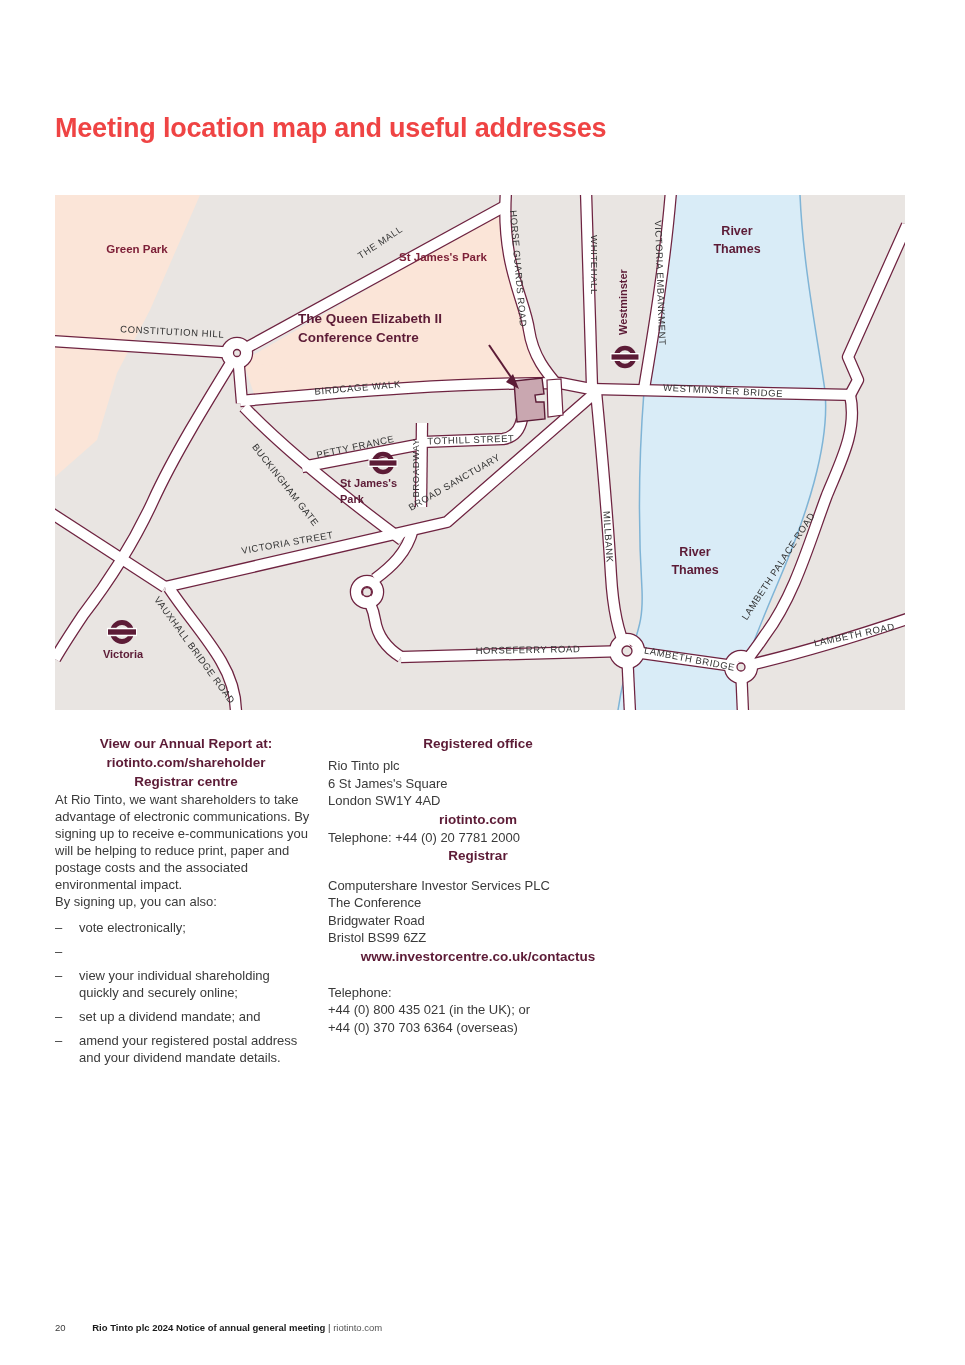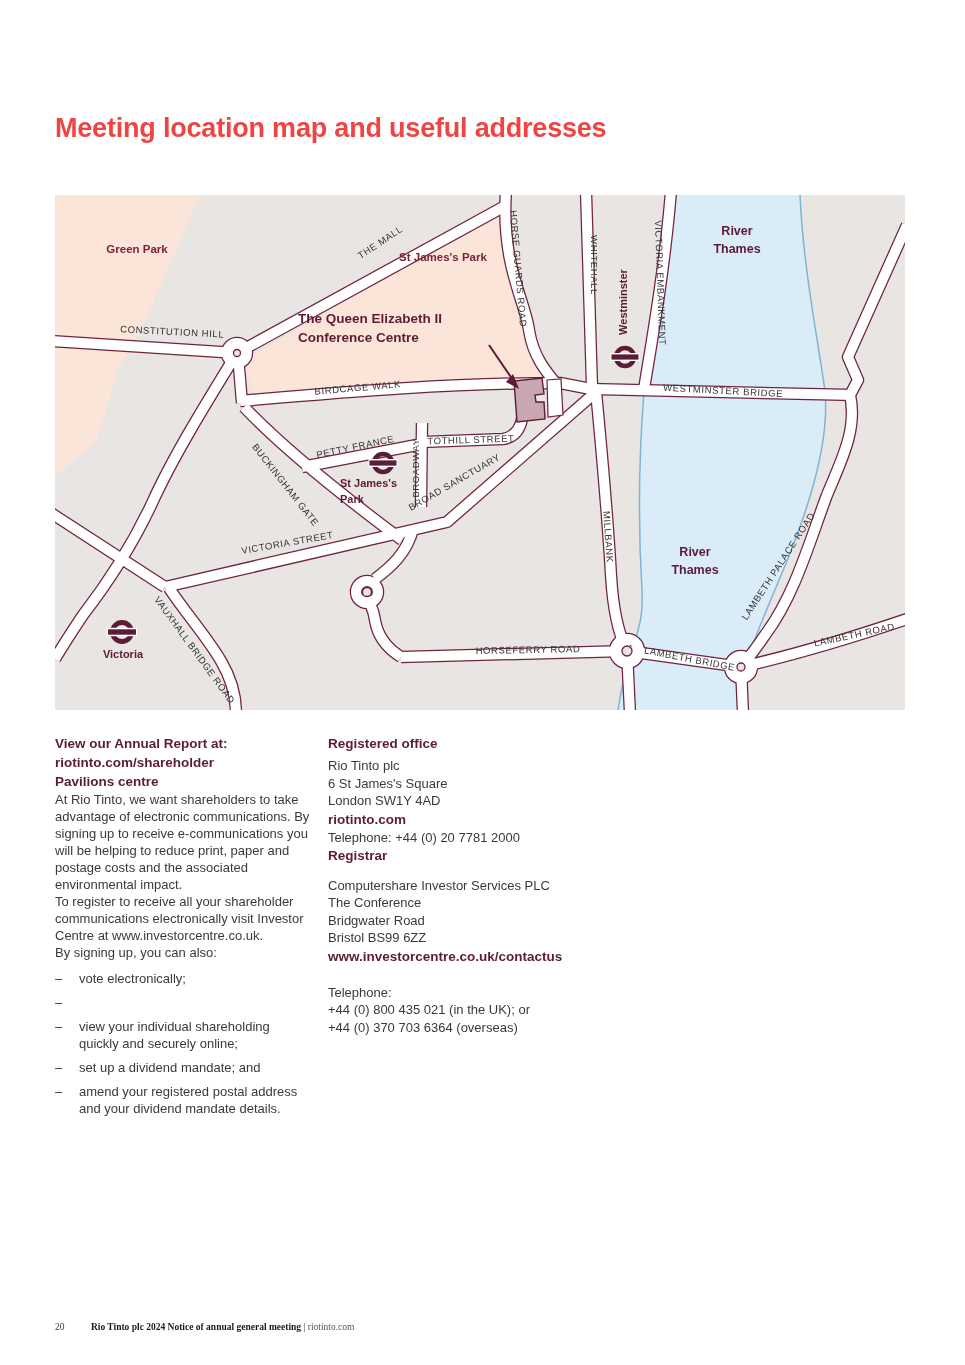--- a/index.html
+++ b/index.html
@@ -7,30 +7,30 @@
   .page-title{position:absolute;left:55px;top:113px;font-size:27px;font-weight:700;color:#ef4444;letter-spacing:-.2px;}
   .map-wrap{position:absolute;left:55px;top:195px;width:850px;height:515px;}
   .road-label{font-size:9.5px;letter-spacing:.6px;fill:#333333;}
   .park-label{font-size:11.5px;font-weight:700;fill:#7d2038;}
   .river-label{font-size:12.5px;font-weight:700;fill:#5c1b36;}
   .station-label{font-size:11px;font-weight:700;fill:#5c1b36;}
   .venue-label{font-size:13.5px;font-weight:700;fill:#5c1b36;}
   .col{position:absolute;top:734px;color:#3a3a3a;font-size:13px;line-height:17px;}
   .col-left{left:55px;width:262px;}
   .col-right{left:328px;width:300px;}
-  .maroon-h{color:#5c1b36;font-weight:700;font-size:13.5px;line-height:19px;margin:0;}
+  .maroon-h{color:#5c1b36;font-weight:700;font-size:13.5px;line-height:19px;margin:0;text-align:center;}
   .col p{margin:0;}
   .mt-sm{margin-top:6px;}
   .mt-md{margin-top:12px;}
   .mt-lg{margin-top:15px;}
   .addr div{line-height:17.5px;}
   .bullets{margin-top:9px;}
   .bullet{display:flex;margin-bottom:7px;}
   .bullet .dash{width:24px;flex:0 0 24px;}
-  .footer{position:absolute;left:55px;top:1322px;font-size:9.5px;color:#3a3a3a;font-family:Liberation Serif, serif;}
+  .footer{position:absolute;left:55px;top:1322px;font-size:9.5px;color:#3a3a3a;}
   .footer .pg{display:inline-block;margin-right:24px;}
   .footer .doc{font-weight:700;color:#1a1a1a;}
   .footer .site{color:#555555;}
 </style>
 </head>
 <body>
 
 <div class="page-title">Meeting location map and useful addresses</div>
 
 <div class="map-wrap">
@@ -172,23 +172,22 @@
   <text class="road-label" x="473" y="458" text-anchor="middle" transform="rotate(-1 473 458)">HORSEFERRY ROAD</text>
   <text class="road-label" x="634" y="467" text-anchor="middle" transform="rotate(11 634 467)">LAMBETH BRIDGE</text>
   <text class="road-label" x="800" y="443" text-anchor="middle" transform="rotate(-12 800 443)">LAMBETH ROAD</text>
   <text class="road-label" x="726" y="373" text-anchor="middle" transform="rotate(-57 726 373)">LAMBETH PALACE ROAD</text>
 </svg>
 </div>
 
 <div class="col col-left">
   <p class="maroon-h">View our Annual Report at:</p>
   <p class="maroon-h">riotinto.com/shareholder</p>
-  <p class="maroon-h mt-md">Pavilions centre</p>
+  <p class="maroon-h mt-md">Registrar centre</p>
   <p class="mt-sm" style="width:256px">At Rio Tinto, we want shareholders to take advantage of electronic communications. By signing up to receive e-communications you will be helping to reduce print, paper and postage costs and the associated environmental impact.</p>
-  <p class="mt-md" style="width:262px">To register to receive all your shareholder communications electronically visit Investor Centre at www.investorcentre.co.uk.</p>
   <p class="mt-md">By signing up, you can also:</p>
   <div class="bullets">
     <div class="bullet">
       <span class="dash">–</span>
       <span style="width:225px">vote electronically;</span>
     </div>
     <div class="bullet">
       <span class="dash">–</span>
     </div>
     <div class="bullet">

